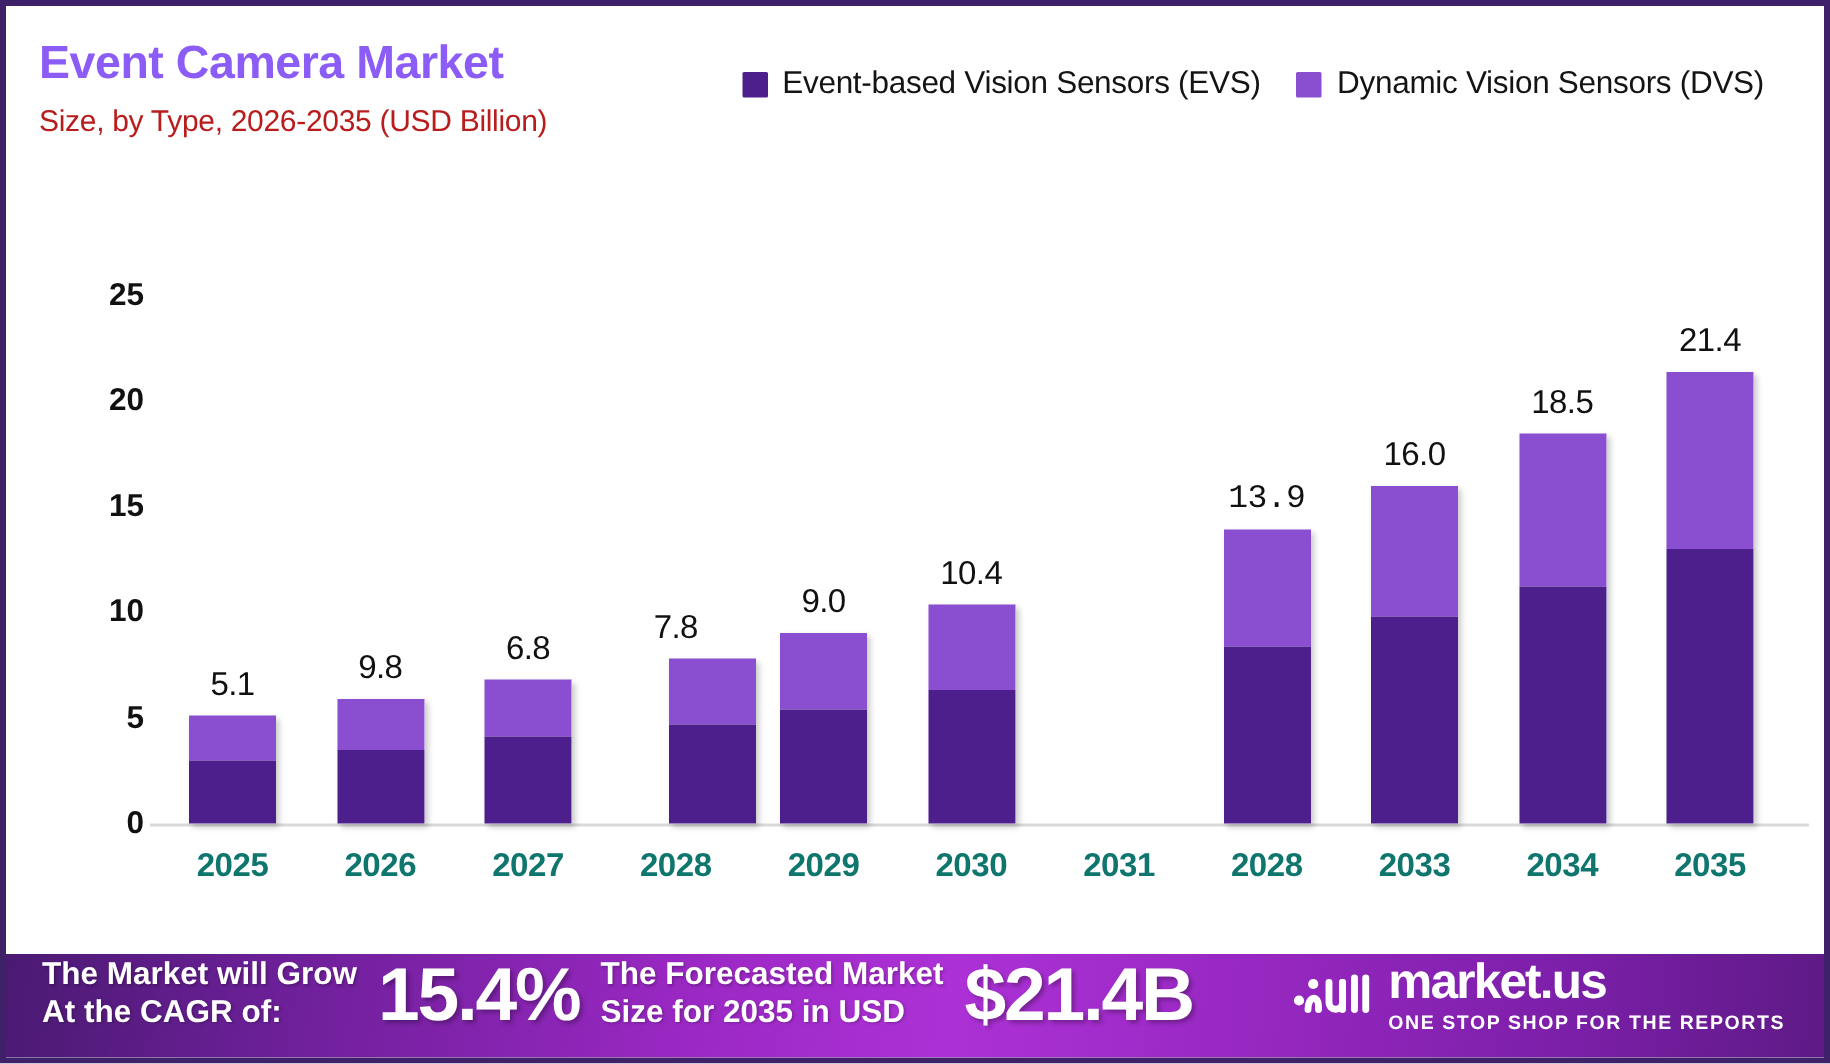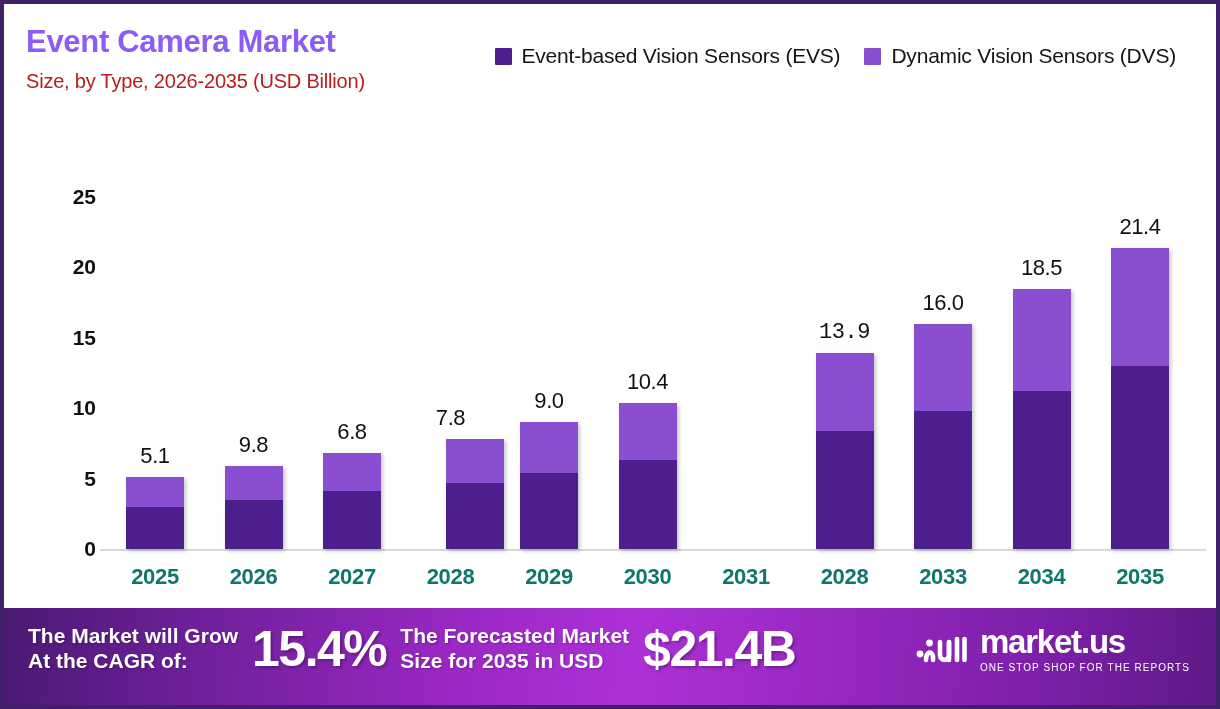--- a/index.html
+++ b/index.html
@@ -162,21 +162,21 @@
     color: #0f766e;
     letter-spacing: -0.3px;
   }
 
   
   .banner {
     position: absolute;
     left: 0;
     right: 0;
     bottom: 0;
-    height: 97px;
+    height: 69px;
     background: linear-gradient(95deg,
         #4a1a72 0%,
         #6a1f96 14%,
         #9b28c4 38%,
         #ad31d6 52%,
         #9527bf 70%,
         #7b1fa8 86%,
         #5e1a86 100%);
     display: flex;
     align-items: center;
@@ -209,22 +209,22 @@
   .logo-mark { flex: 0 0 auto; }
   .logo-text-wrap { display: flex; flex-direction: column; align-items: flex-start; }
   .logo-word {
     font-size: 33px;
     font-weight: 700;
     letter-spacing: -1.2px;
     line-height: 1;
     color: #ffffff;
   }
   .logo-tag {
-    font-size: 10px;
-    font-weight: 400;
+    font-size: 13px;
+    font-weight: 700;
     letter-spacing: 1.05px;
     color: #ffffff;
     margin-top: 4px;
     white-space: nowrap;
   }
 </style>
 </head>
 <body>
 
 <div id="infographic">

